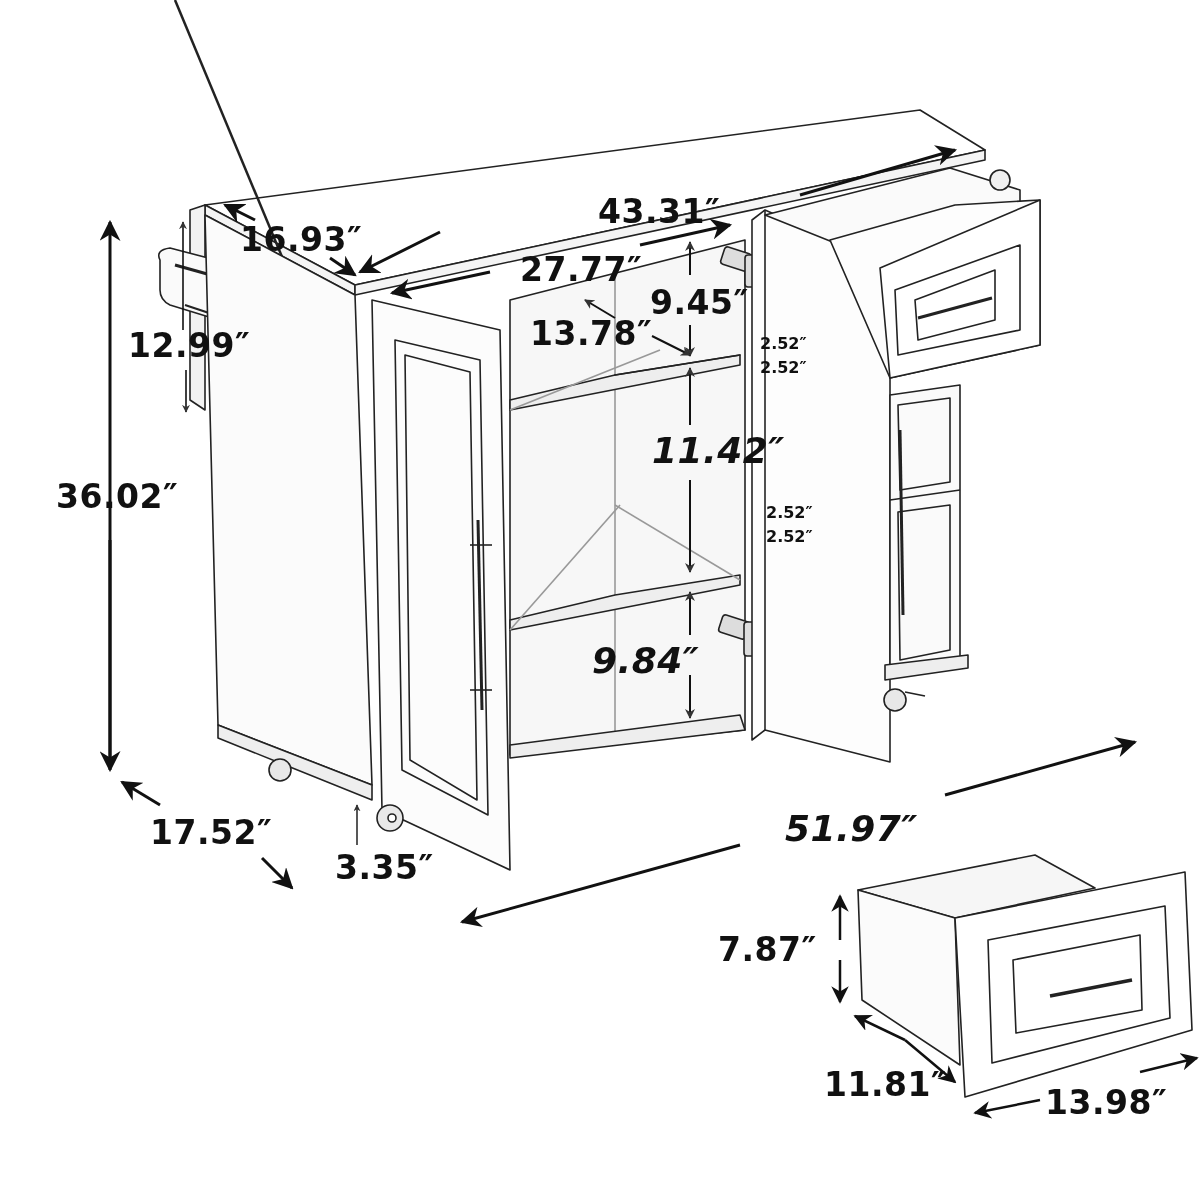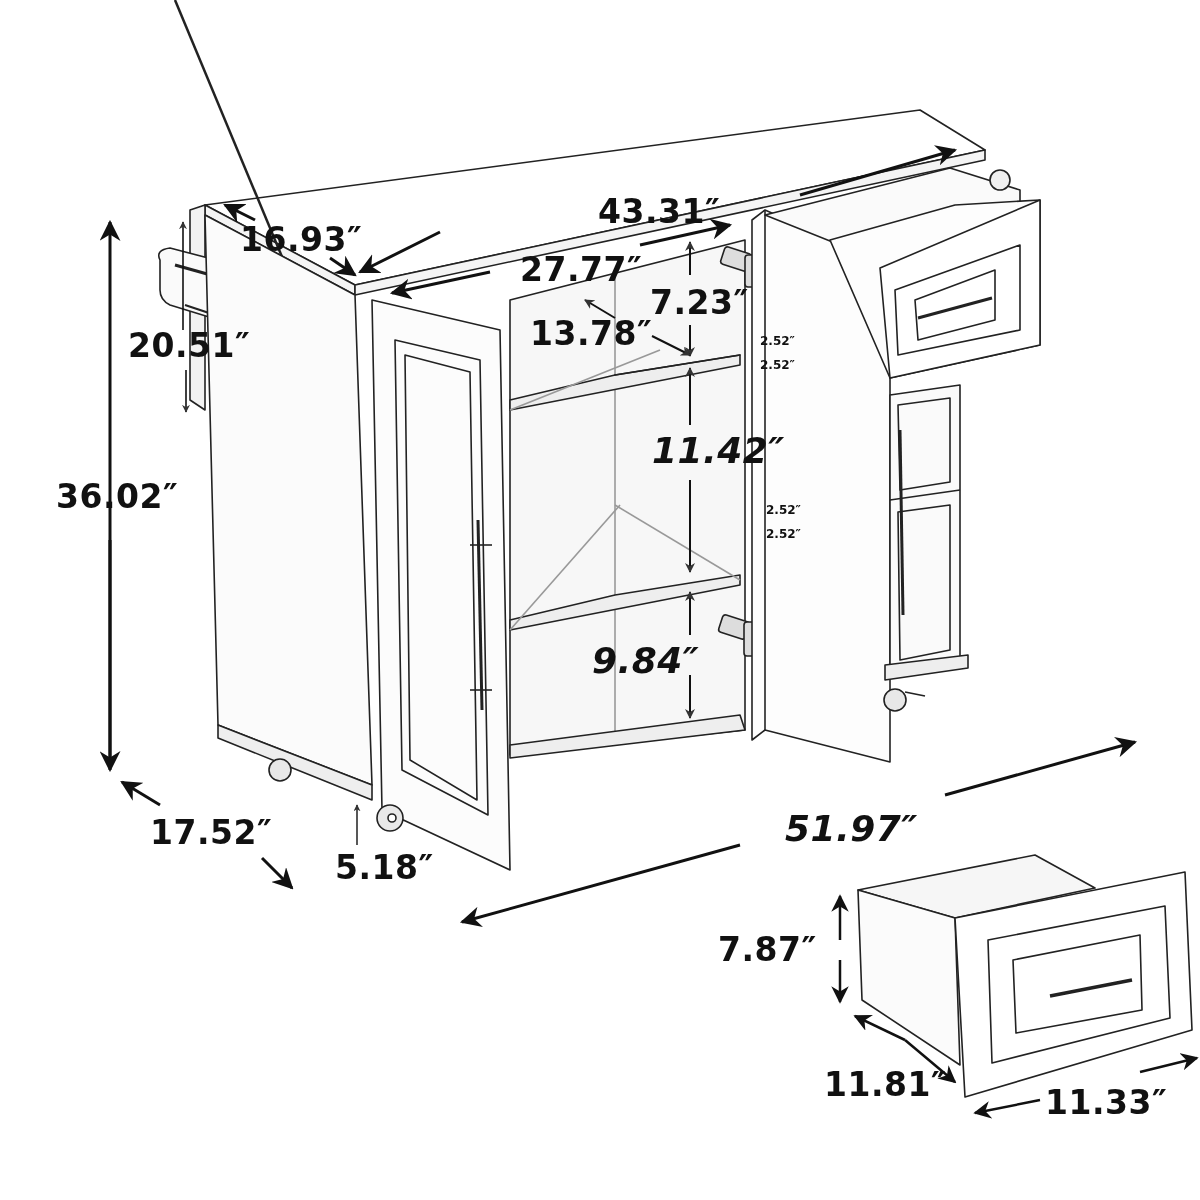--- a/index.html
+++ b/index.html
@@ -3,21 +3,21 @@
 <meta charset="utf-8">
 <style>
   html, body { margin: 0; padding: 0; background: #ffffff; }
   body { width: 1200px; height: 1200px; position: relative; overflow: hidden;
          font-family: "Liberation Sans", "DejaVu Sans", sans-serif; }
   #stage { position: absolute; left: 0; top: 0; width: 1200px; height: 1185px; }
   .dim { position: absolute; font-weight: 700; color: #111111; white-space: nowrap;
          font-family: "DejaVu Sans", "Liberation Sans", sans-serif; letter-spacing: 0.5px; }
   .dim.lg { font-size: 36px; font-style: italic; }
   .dim.md { font-size: 33px; }
-  .dim.sm { font-size: 12px; letter-spacing: 0; }
+  .dim.sm { font-size: 16px; letter-spacing: 0; }
   svg { position: absolute; left: 0; top: 0; }
 </style>
 </head>
 <body>
 
 <div id="stage">
 
   <svg width="1200" height="1200" viewBox="0 0 1200 1200">
     <defs>
       <marker id="ah" viewBox="0 0 10 10" refX="9" refY="5" markerWidth="7" markerHeight="7" orient="auto-start-reverse">
@@ -149,31 +149,31 @@
       <line x1="905" y1="1040" x2="855" y2="1016" stroke-width="2.5" marker-end="url(#ah)"></line>
       <line x1="905" y1="1040" x2="955" y2="1082" stroke-width="2.5" marker-end="url(#ah)"></line>
       <line x1="1040" y1="1100" x2="975" y2="1113" stroke-width="2.5" marker-end="url(#ah)"></line>
       <line x1="1140" y1="1072" x2="1197" y2="1058" stroke-width="2.5" marker-end="url(#ah)"></line>
     </g>
   </svg>
 
   <div class="dim md" style="left:240px; top:220px;">16.93″</div>
   <div class="dim md" style="left:598px; top:192px;">43.31″</div>
   <div class="dim md" style="left:520px; top:250px;">27.77″</div>
-  <div class="dim md" style="left:650px; top:283px;">7.23″</div>
+  <div class="dim md" style="left:650px; top:283px;">9.45″</div>
   <div class="dim md" style="left:530px; top:314px;">13.78″</div>
-  <div class="dim md" style="left:128px; top:326px;">20.51″</div>
+  <div class="dim md" style="left:128px; top:326px;">12.99″</div>
   <div class="dim md" style="left:56px; top:477px;">36.02″</div>
   <div class="dim lg" style="left:652px; top:430px;">11.42″</div>
   <div class="dim lg" style="left:592px; top:640px;text-align:right;">9.84″</div>
 
   <div class="dim sm" style="left:760px; top:334px;">2.52″</div>
   <div class="dim sm" style="left:760px; top:358px;">2.52″</div>
   <div class="dim sm" style="left:766px; top:503px;">2.52″</div>
   <div class="dim sm" style="left:766px; top:527px;">2.52″</div>
 
   <div class="dim md" style="left:150px; top:813px;">17.52″</div>
-  <div class="dim md" style="left:335px; top:848px;">5.18″</div>
+  <div class="dim md" style="left:335px; top:848px;">3.35″</div>
   <div class="dim lg" style="left:785px; top:808px;">51.97″</div>
   <div class="dim md" style="left:718px; top:930px;">7.87″</div>
   <div class="dim md" style="left:793px; top:1065px;margin-left:31px;">11.81″</div>
-  <div class="dim md" style="left:1045px; top:1083px;">11.33″</div>
+  <div class="dim md" style="left:1045px; top:1083px;">13.98″</div>
 </div>
 
 </body></html>

